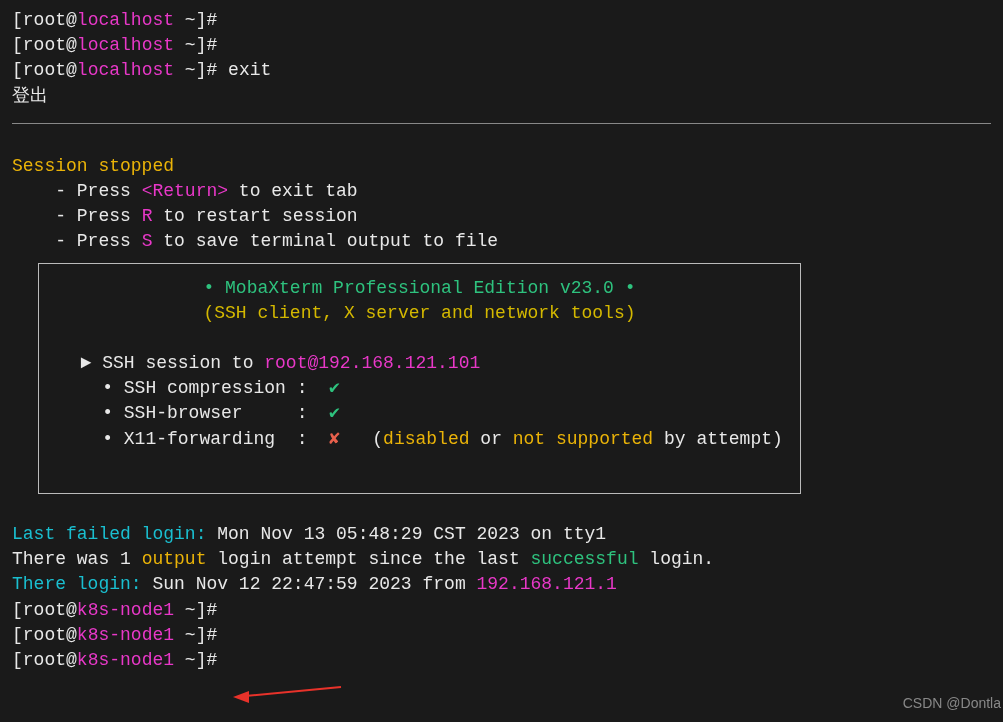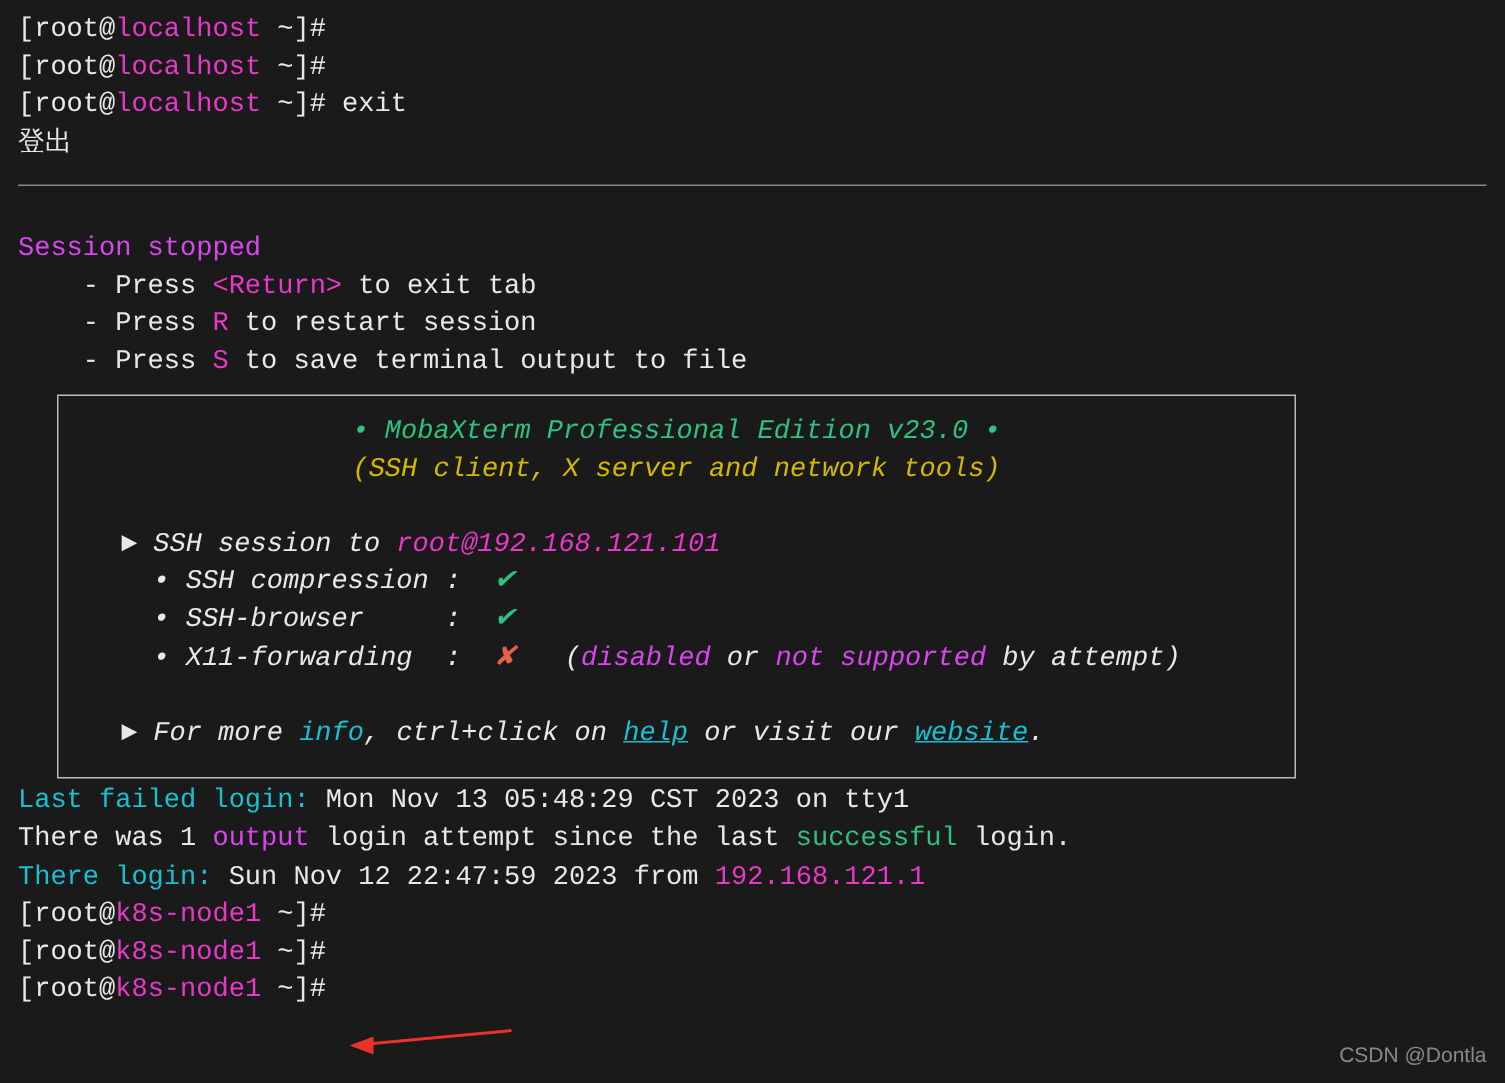--- a/index.html
+++ b/index.html
@@ -12,47 +12,46 @@
       padding: 8px 12px;
       width: 1003px;
       height: 722px;
       overflow: hidden;
       position: relative;
     }
     .line { white-space: pre; }
     .white { color: #e8e8e8; }
     .magenta { color: #e838c8; }
     .green { color: #2ec27e; }
-    .red { color: #d946ef; }
+    .red { color: #eab308; }
     .cyan { color: #1abfd0; }
     .yellow { color: #d4b800; }
     .hr {
       border: none;
       border-top: 1px solid #888;
       margin: 14px 0 30px 0;
     }
     .box {
       border: 1px solid #bbb;
-      margin: 8px 4px 3px 26px;
+      margin: 8px 4px 28px 26px;
       padding: 12px 20px 16px 20px;
-      width: 826px;
-      font-style: italic;
+      width: 763px;
     }
     .center { text-align: center; }
     .underline { text-decoration: underline; }
     .check { color: #2ec27e; }
     .cross { color: #e8604c; }
     .arrow-svg {
       position: absolute;
       left: 233px;
       top: 683px;
     }
     .watermark {
       position: absolute;
-      right: 12px;
+      right: 2px;
       bottom: 8px;
       color: #888;
       font-size: 14px;
       font-family: Arial, sans-serif;
     }
   </style>
 </head>
 <body>
 
 <div class="line"><span class="white">[</span><span class="white">root</span><span class="white">@</span><span class="magenta">localhost</span><span class="white"> ~</span><span class="white">]#</span></div>
@@ -69,21 +68,20 @@
 
 <div class="box">
   <div class="line center green">• MobaXterm Professional Edition v23.0 •</div>
   <div class="line center yellow">(SSH client, X server and network tools)</div>
   <div class="line">&nbsp;</div>
   <div class="line"><span class="white">  ► SSH session to </span><span class="magenta">root@192.168.121.101</span></div>
   <div class="line"><span class="white">    • SSH compression :  </span><span class="check">✔</span></div>
   <div class="line"><span class="white">    • SSH-browser     :  </span><span class="check">✔</span></div>
   <div class="line"><span class="white">    • X11-forwarding  :  </span><span class="cross">✘</span><span class="white">   (</span><span class="red">disabled</span><span class="white"> or </span><span class="red">not supported</span><span class="white"> by attempt)</span></div>
   <div class="line">&nbsp;</div>
-  <div class="line"><span class="white">  ► For more </span><span class="cyan">info</span><span class="white">, ctrl+click on </span><span class="cyan underline">help</span><span class="white"> or visit our </span><span class="cyan underline">website</span><span class="white">.</span></div>
 </div>
 
 <div class="line"><span class="cyan">Last failed login:</span><span class="white"> Mon Nov 13 05:48:29 CST 2023 on tty1</span></div>
 <div class="line"><span class="white">There was 1 </span><span class="red">output</span><span class="white"> login attempt since the last </span><span class="green">successful</span><span class="white"> login.</span></div>
 <div class="line"><span class="cyan">There login:</span><span class="white"> Sun Nov 12 22:47:59 2023 from </span><span class="magenta">192.168.121.1</span></div>
 
 <div class="line"><span class="white">[</span><span class="white">root</span><span class="white">@</span><span class="magenta">k8s-node1</span><span class="white"> ~</span><span class="white">]#</span></div>
 <div class="line"><span class="white">[</span><span class="white">root</span><span class="white">@</span><span class="magenta">k8s-node1</span><span class="white"> ~</span><span class="white">]#</span></div>
 <div class="line"><span class="white">[</span><span class="white">root</span><span class="white">@</span><span class="magenta">k8s-node1</span><span class="white"> ~</span><span class="white">]#</span></div>
 

